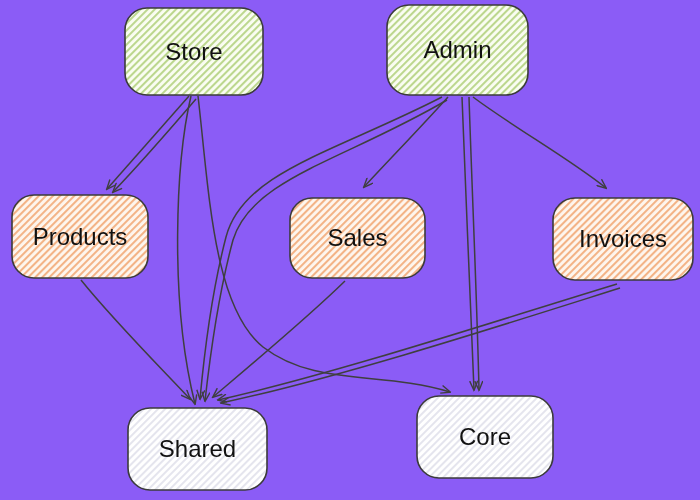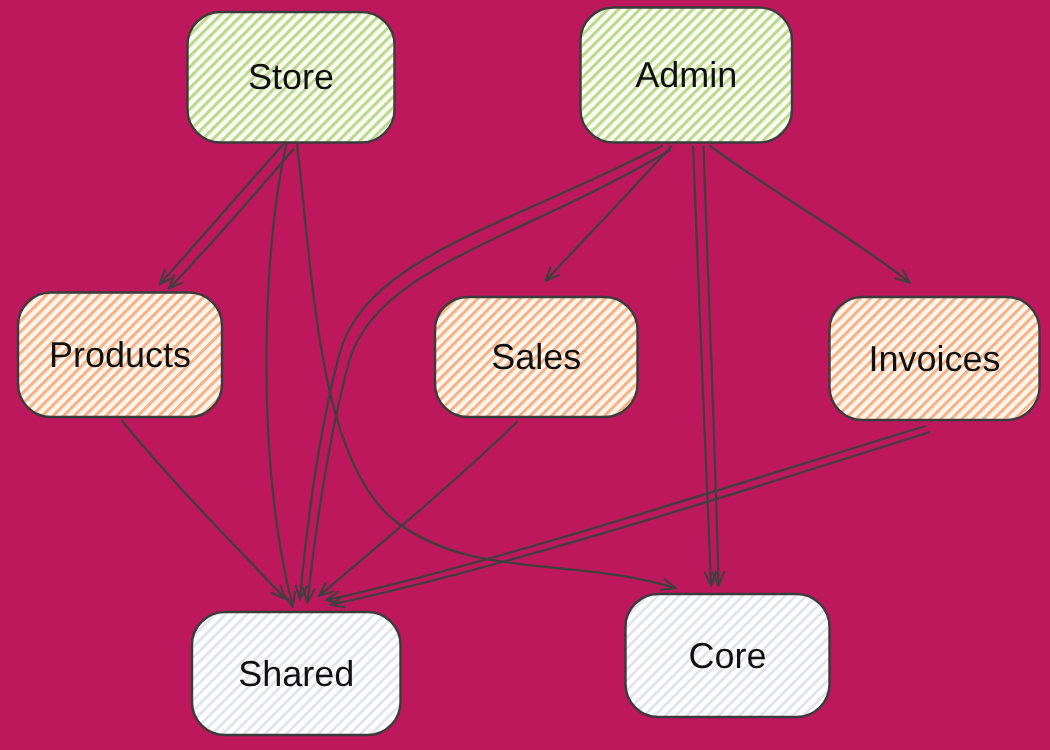--- a/index.html
+++ b/index.html
@@ -20,21 +20,21 @@
     font-family: "Liberation Sans", sans-serif;
     font-size: 24px;
     fill: #111111;
   }
   .node-rect { stroke-width: 1.6px; }
   .edge-path { fill: none; stroke-width: 1.5px; }
 </style>
 </head>
 <body>
 
-<div class="canvas-wrap" style="background: #be185d; text-decoration: underline;">
+<div class="canvas-wrap" style="background: #8b5cf6; text-decoration: underline;">
   <svg id="graph-svg" width="700" height="500" viewBox="0 0 700 500">
     <defs>
       <pattern id="hatch-green" width="5" height="5" patternUnits="userSpaceOnUse" patternTransform="rotate(45)">
         <rect class="hatch-bg" width="5" height="5" fill="#fafdf2"></rect>
         <line class="hatch-line" x1="1" y1="0" x2="1" y2="5" stroke-width="2.1" stroke="#bcd78e"></line>
       </pattern>
       <pattern id="hatch-orange" width="5" height="5" patternUnits="userSpaceOnUse" patternTransform="rotate(45)">
         <rect class="hatch-bg" width="5" height="5" fill="#fef6ee"></rect>
         <line class="hatch-line" x1="1" y1="0" x2="1" y2="5" stroke-width="2.1" stroke="#f3b386"></line>
       </pattern>

